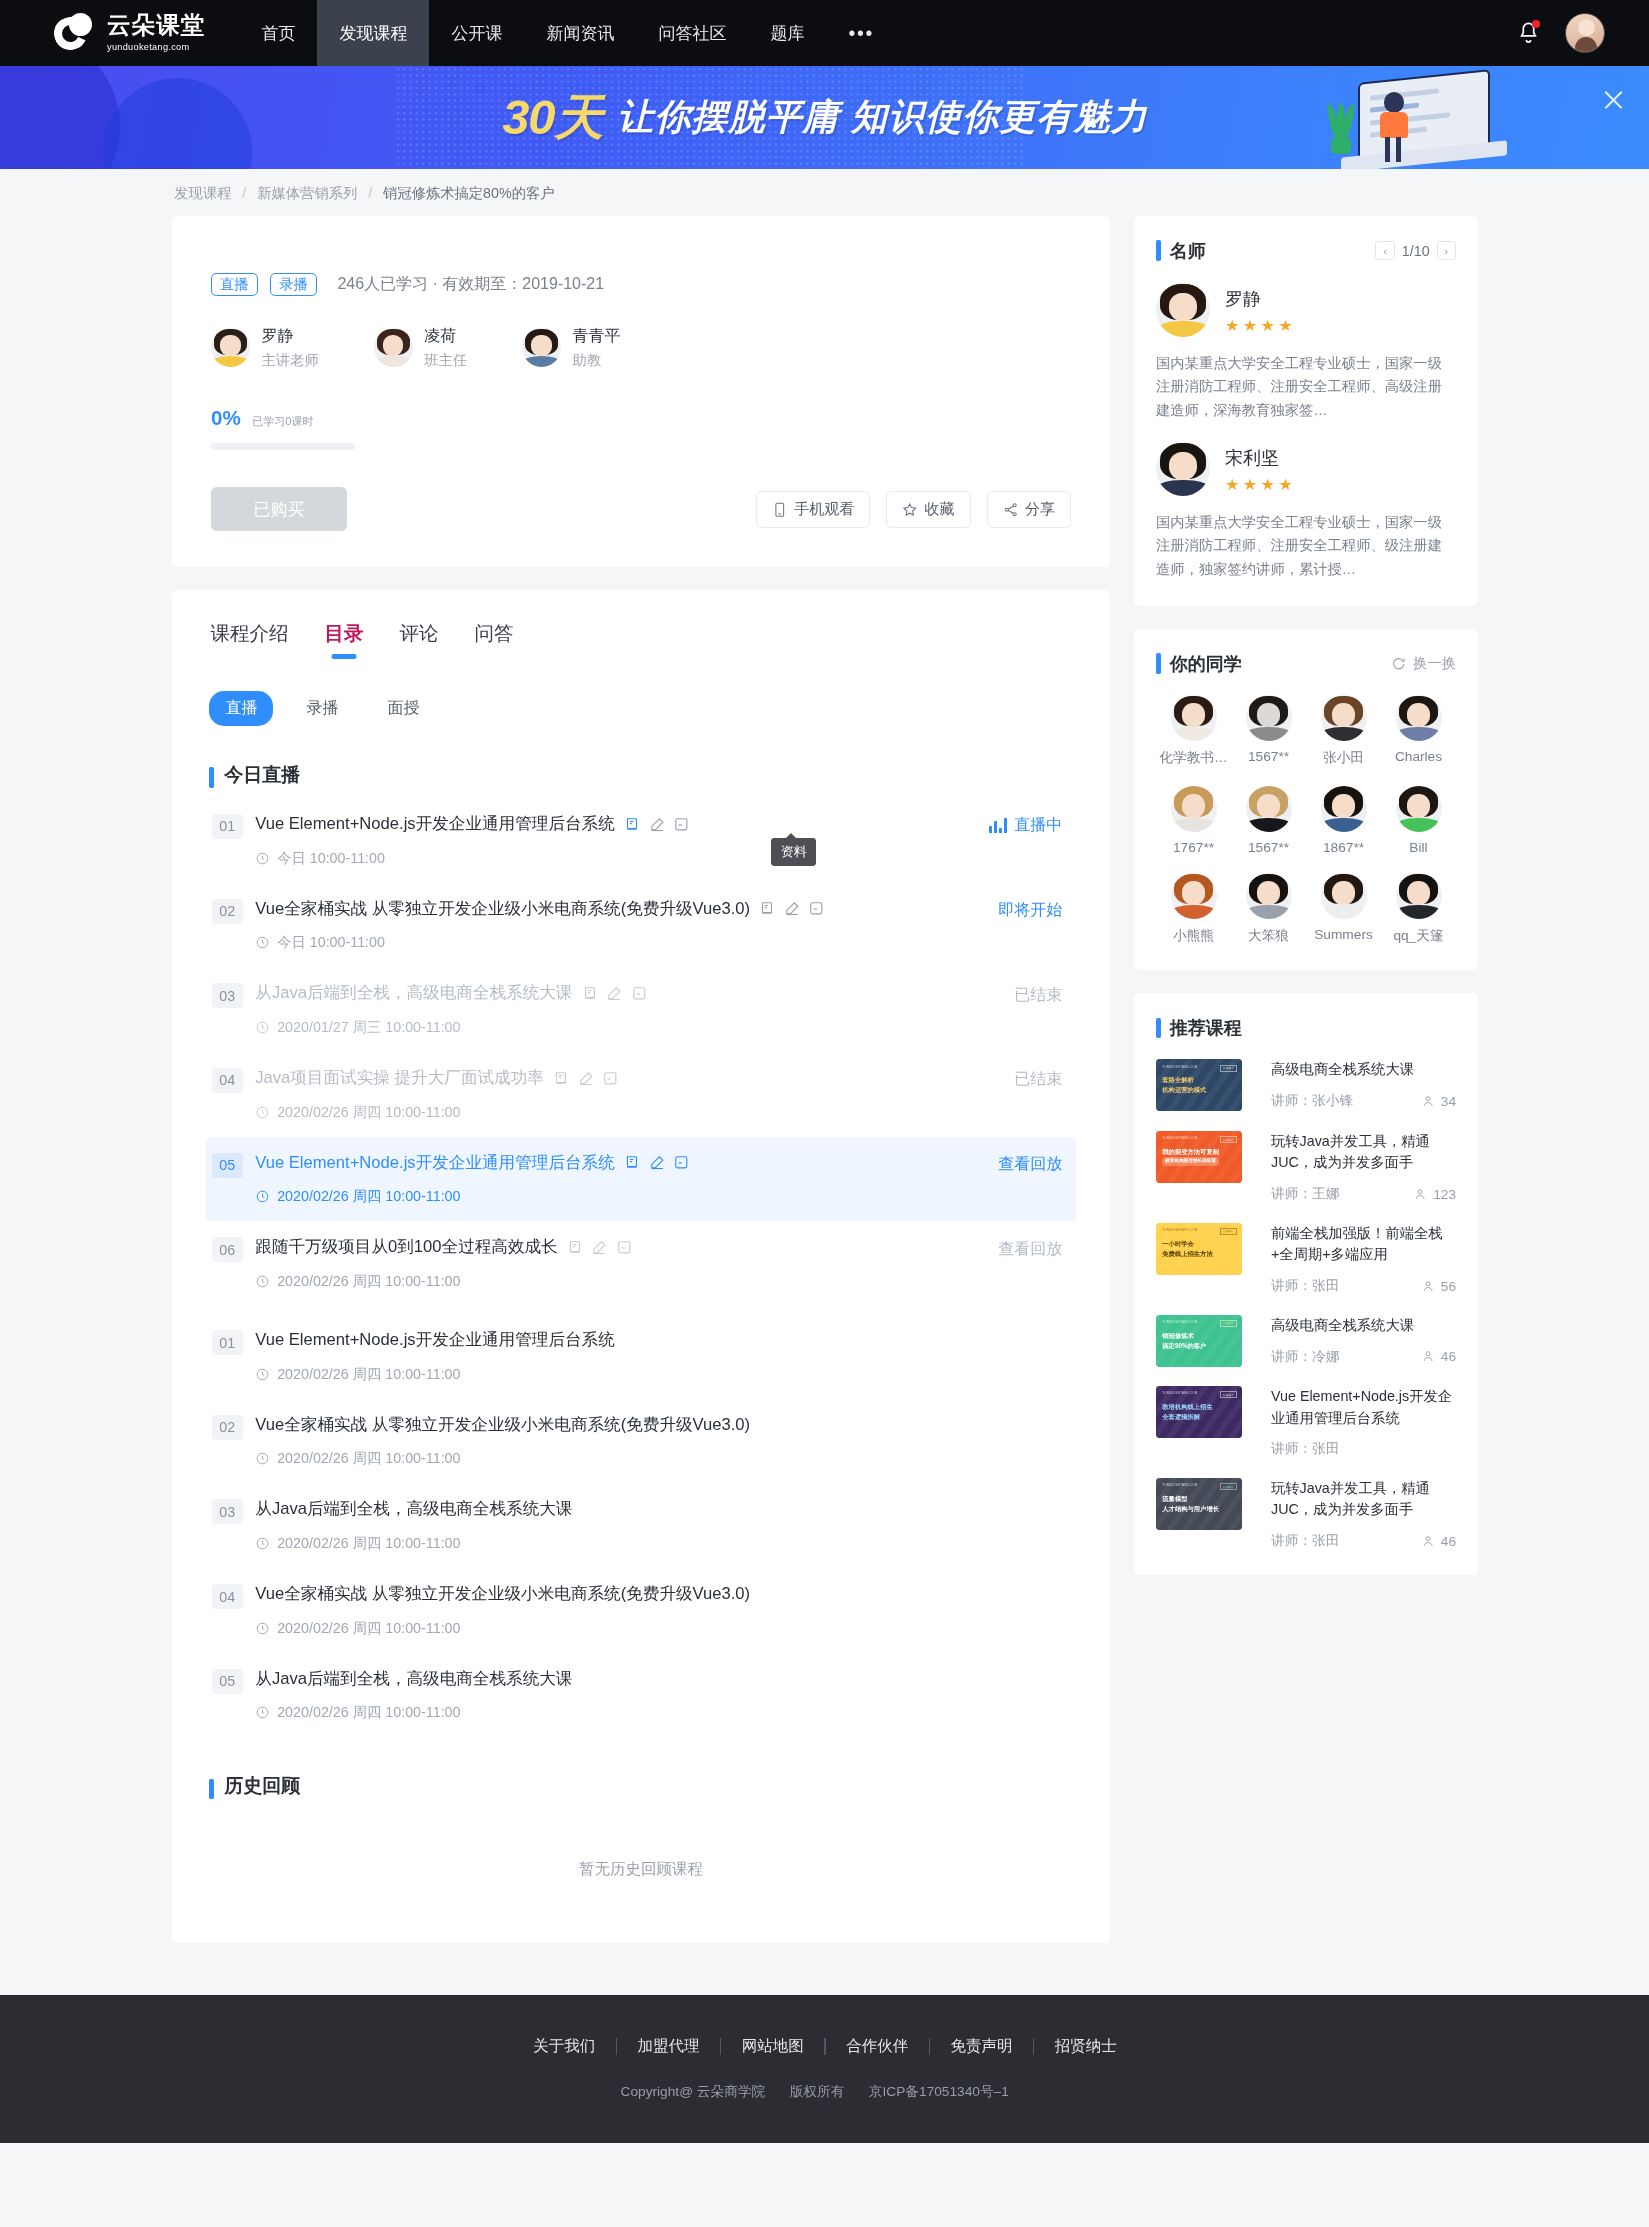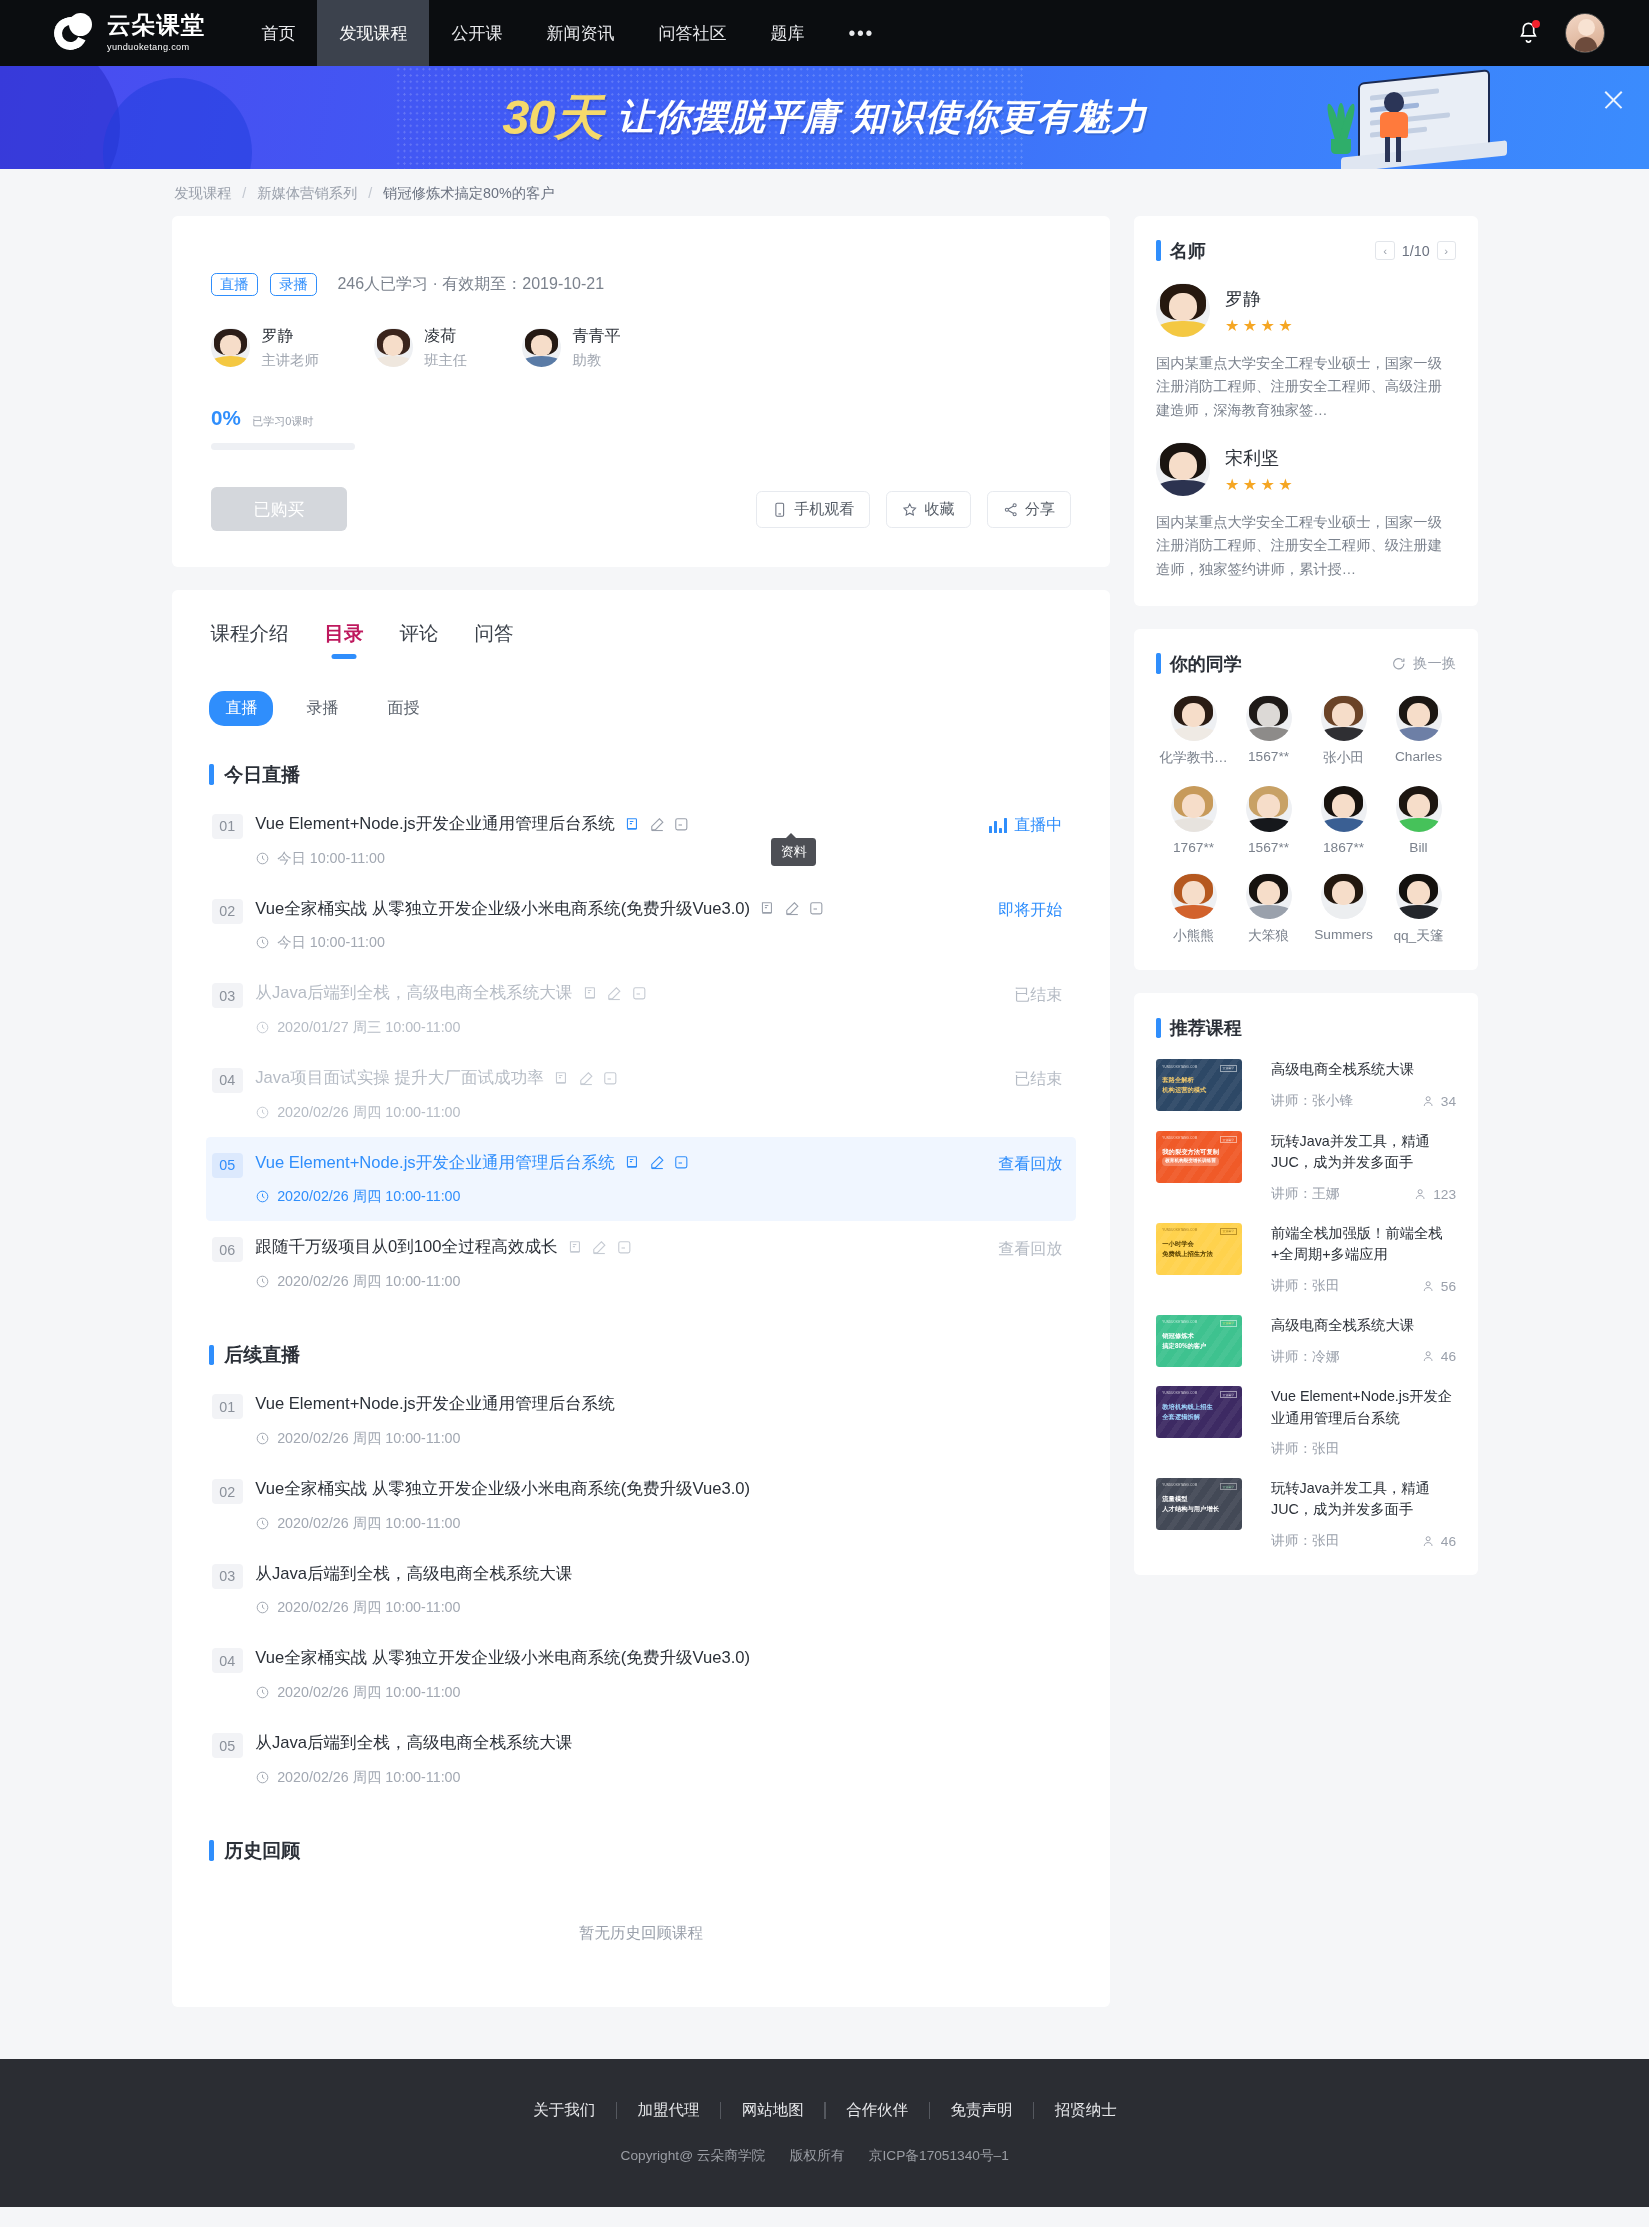--- a/index.html
+++ b/index.html
@@ -110,21 +110,21 @@
   
   .contentcard { padding:30px 34px 40px; min-height:974px; }
   .tabs { display:flex; gap:36px; padding-left:4.6px; }
   .tab { font-size:19.5px; color:#3a4049; padding-bottom:11.5px; position:relative; cursor:pointer; }
   .tab.active { color:#be185d; font-weight:700; }
   .tab.active::after { content:""; position:absolute; left:50%; transform:translateX(-50%); bottom:0;
     width:25px; height:5.2px; background:#2f8efc; border-radius:2.9px; }
   .subtabs { display:flex; align-items:center; gap:17px; margin-top:32px; padding-left:3.4px; }
   .subtab { font-size:16px; color:#5a616b; padding:6.9px 16px; border-radius:15px; cursor:pointer; }
   .subtab.active { background:#2f8efc; color:#fff; }
-  .sec-title { display:flex; align-items:center; gap:10.3px; margin-top:36px; margin-bottom:10.3px; padding-left:3.4px; }
+  .sec-title { display:flex; align-items:flex-end; gap:10.3px; margin-top:36px; margin-bottom:10.3px; padding-left:3.4px; }
   .sec-bar { width:4.6px; height:20.6px; background:#2f8efc; border-radius:1.7px; }
   .sec-name { font-size:19px; font-weight:700; color:#2b3038; }
 
   .lessons { margin-top:8px; }
   .lesson { display:flex; align-items:flex-start; padding:15px 13.7px 15px 5.7px; border-radius:4.6px; position:relative; }
   .lesson.sel { background:#f0f6ff; }
   .l-num { width:31px; height:25px; flex:0 0 31px; background:#f2f3f6; color:#8b919b; font-size:14.3px;
     border-radius:4px; display:flex; align-items:center; justify-content:center; margin-right:12.6px; margin-top:1.1px; }
   .lesson.sel .l-num { background:#dce9fd; color:#2f8efc; }
   .l-body { flex:1 1 auto; min-width:0; }
@@ -603,24 +603,20 @@
                     </svg>
                   <span>2020/02/26 周四 10:00-11:00</span>
                 </div>
               </div>
               <div class="l-status st-replay-dim">
                 <span>查看回放</span>
               </div>
             </div>
           </div>
 
-          <div class="sec-title">
-            <span class="sec-bar"></span>
-            <span class="sec-name">后续直播</span>
-          </div>
           <div class="lessons">
             <div class="lesson">
               <div class="l-num">01</div>
               <div class="l-body">
                 <div class="l-titlerow">
                     <span class="l-title">Vue Element+Node.js开发企业通用管理后台系统</span>
                   </div>
                 <div class="l-time">
                   <svg viewBox="0 0 24 24" fill="none" stroke="#a2a8b2" stroke-width="1.6">
                       <circle cx="12" cy="12" r="8.5"></circle>

